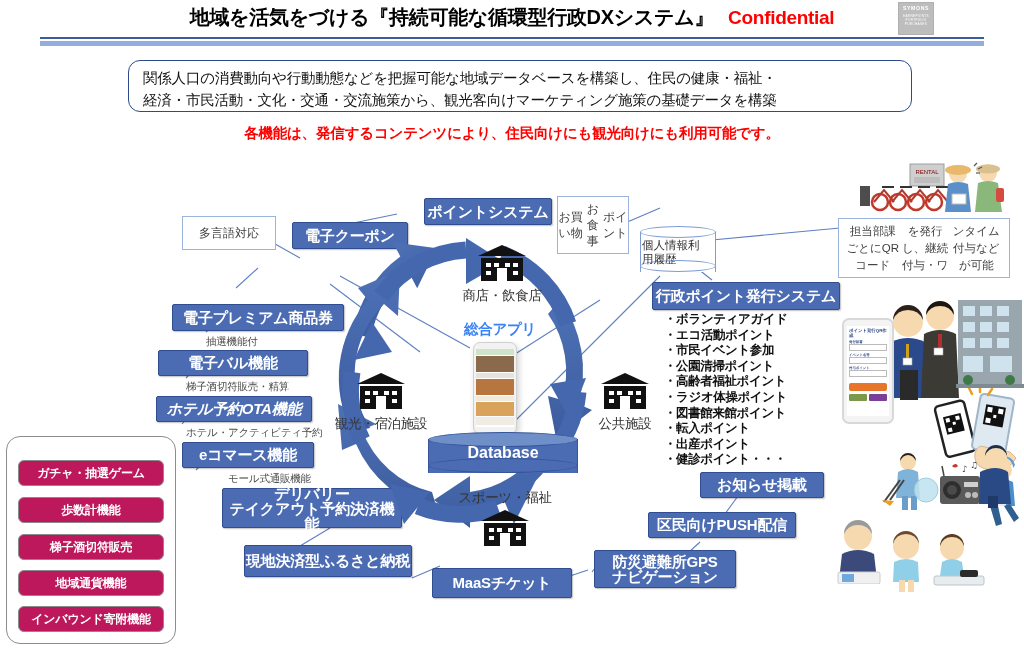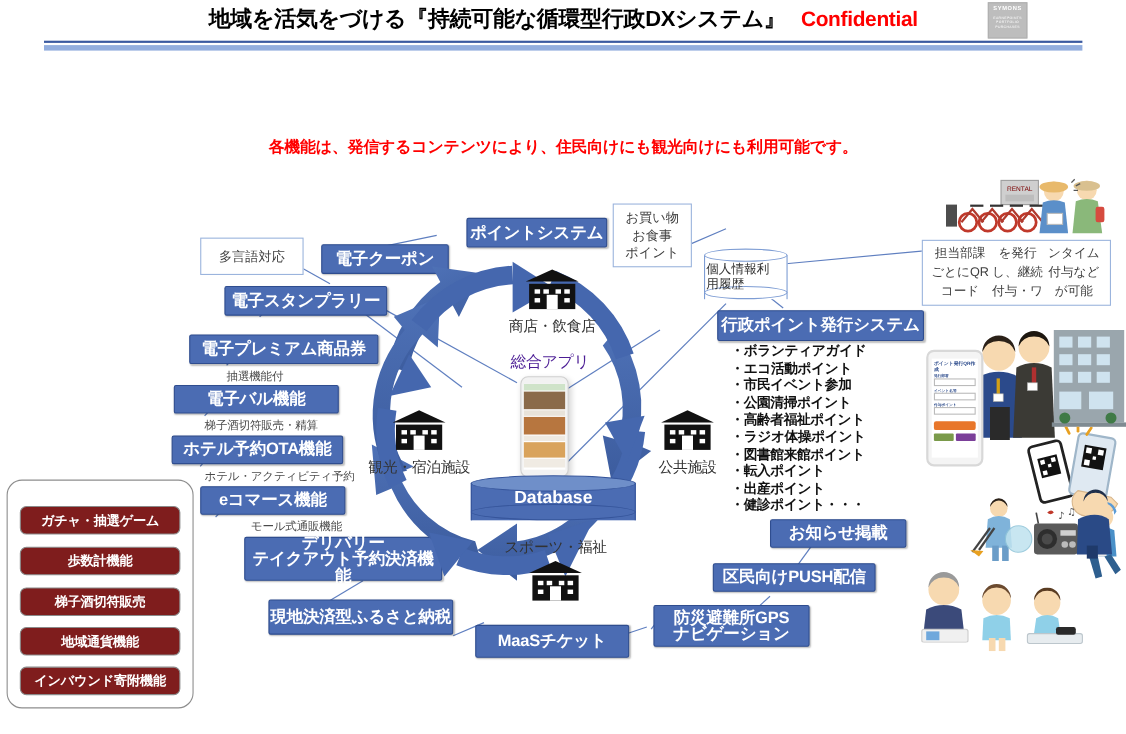--- a/index.html
+++ b/index.html
@@ -51,21 +51,21 @@
   }
   .node.two{line-height:15px;}
   .node-white{
     position:absolute;box-sizing:border-box;background:#fff;
     border:1.2px solid #9bb4dd;border-radius:0;
     color:#3f3f3f;font-weight:normal;font-size:12px;
     display:flex;align-items:center;justify-content:center;text-align:center;
     line-height:16px;
   }
   .gray-node{
-    position:absolute;box-sizing:border-box;background:#7f1d1d;
+    position:absolute;box-sizing:border-box;background:#be185d;
     border:1px solid #8a8a8a;border-radius:6px;color:#fff;
     font-weight:bold;font-size:12px;display:flex;align-items:center;
     justify-content:center;text-align:center;letter-spacing:-0.2px;
   }
   .cap{
     position:absolute;font-size:10.5px;color:#4a4a4a;white-space:nowrap;
     letter-spacing:-0.2px;
   }
 
   
@@ -76,21 +76,21 @@
   .group-title{
     position:absolute;left:6px;top:414px;width:170px;text-align:center;
     font-size:11.5px;color:#8a8a8a;line-height:14px;
   }
   .facility{position:absolute;text-align:center;}
   .facility .lbl{font-size:13.5px;color:#333;margin-top:1px;white-space:nowrap;letter-spacing:-0.3px;}
   .bld{width:52px;height:38px;margin:0 auto;}
 
   .app-label{
     position:absolute;left:420px;top:320px;width:160px;text-align:center;
-    font-size:14.5px;font-weight:normal;color:#4c1d95;letter-spacing:-0.3px;
+    font-size:14.5px;font-weight:bold;color:#3b82f6;letter-spacing:-0.3px;
   }
   .phone{
     position:absolute;left:473px;top:342px;width:44px;height:92px;
     background:#f2f2f2;border:1.6px solid #d0d0d0;border-radius:7px;
     box-sizing:border-box;padding:6px 2px;box-shadow:2px 3px 6px rgba(0,0,0,.18);
   }
   .phone .scr{width:100%;height:100%;background:#fff;overflow:hidden;
     display:flex;flex-direction:column;gap:1px;}
   .phone .strip{height:10px;width:100%;}
 
@@ -137,20 +137,24 @@
   </div>
 
   <div class="logo">
     <div class="l1">SYMONS</div>
     <div class="l2">EARNEPOINTS PORTFOLIO PURCHASES</div>
   </div>
 
   <div class="rule-dark"></div>
   <div class="rule-light"></div>
 
+  <div class="desc">
+    <div>関係人口の消費動向や行動動態などを把握可能な地域データベースを構築し、住民の健康・福祉・</div>
+    <div>経済・市民活動・文化・交通・交流施策から、観光客向けマーケティング施策の基礎データを構築</div>
+  </div>
   <div class="redline">各機能は、発信するコンテンツにより、住民向けにも観光向けにも利用可能です。</div>
 
   <svg class="wires" viewBox="0 0 1024 667">
     <g stroke="#5f7fc0" stroke-width="1.1" fill="none">
 
       <line x1="268" y1="240" x2="300" y2="258"></line>
       <line x1="300" y1="234" x2="397" y2="214"></line>
       <line x1="236" y1="288" x2="258" y2="268"></line>
       <line x1="206" y1="332" x2="226" y2="312"></line>
       <line x1="186" y1="378" x2="205" y2="358"></line>
@@ -176,37 +180,34 @@
   </svg>
 
   <div class="node-white" style="left:182px;top:216px;width:94px;height:34px;">
     <span>多言語対応</span>
   </div>
 
   <div class="node" style="left:292px;top:222px;width:116px;height:27px;">
     <span>電子クーポン</span>
   </div>
 
-  <div class="node" style="left:204px;top:260px;width:148px;height:27px;">
-    <span>電子スタンプラリー</span>
-  </div>
 
   <div class="node" style="left:172px;top:304px;width:172px;height:27px;">
     <span>電子プレミアム商品券</span>
   </div>
 
   <div class="cap" style="left:206px;top:335px;">抽選機能付</div>
 
   <div class="node" style="left:158px;top:350px;width:150px;height:26px;">
     <span>電子バル機能</span>
   </div>
 
   <div class="cap" style="left:186px;top:380px;">梯子酒切符販売・精算</div>
 
-  <div class="node" style="left:156px;top:396px;width:156px;height:26px;">
+  <div class="node" style="left:156px;top:396px;width:156px;height:26px;font-style:italic;">
     <span>ホテル予約OTA機能</span>
   </div>
 
   <div class="cap" style="left:186px;top:426px;">ホテル・アクティビティ予約</div>
 
   <div class="node" style="left:182px;top:442px;width:132px;height:26px;">
     <span>eコマース機能</span>
   </div>
 
   <div class="cap" style="left:228px;top:472px;">モール式通販機能</div>
@@ -344,21 +345,21 @@
       <rect x="10" y="27" width="5" height="4" fill="#fff"></rect>
       <rect x="37" y="27" width="5" height="4" fill="#fff"></rect>
     </svg>
     <div class="lbl">観光・宿泊施設</div>
   </div>
 
   <div class="node" style="left:424px;top:198px;width:128px;height:27px;">
     <span>ポイントシステム</span>
   </div>
 
-  <div class="node-white" style="left:557px;top:185px;width:72px;height:58px;flex-direction:column;">
+  <div class="node-white" style="left:557px;top:196px;width:72px;height:58px;flex-direction:row;">
     <span>お買い物</span>
     <span>お食事</span>
     <span>ポイント</span>
   </div>
 
   <div class="cyl" style="left:640px;top:226px;">
     <div class="cbody"></div>
     <div class="cbot"></div>
     <div class="ctop"></div>
     <div class="ct">

